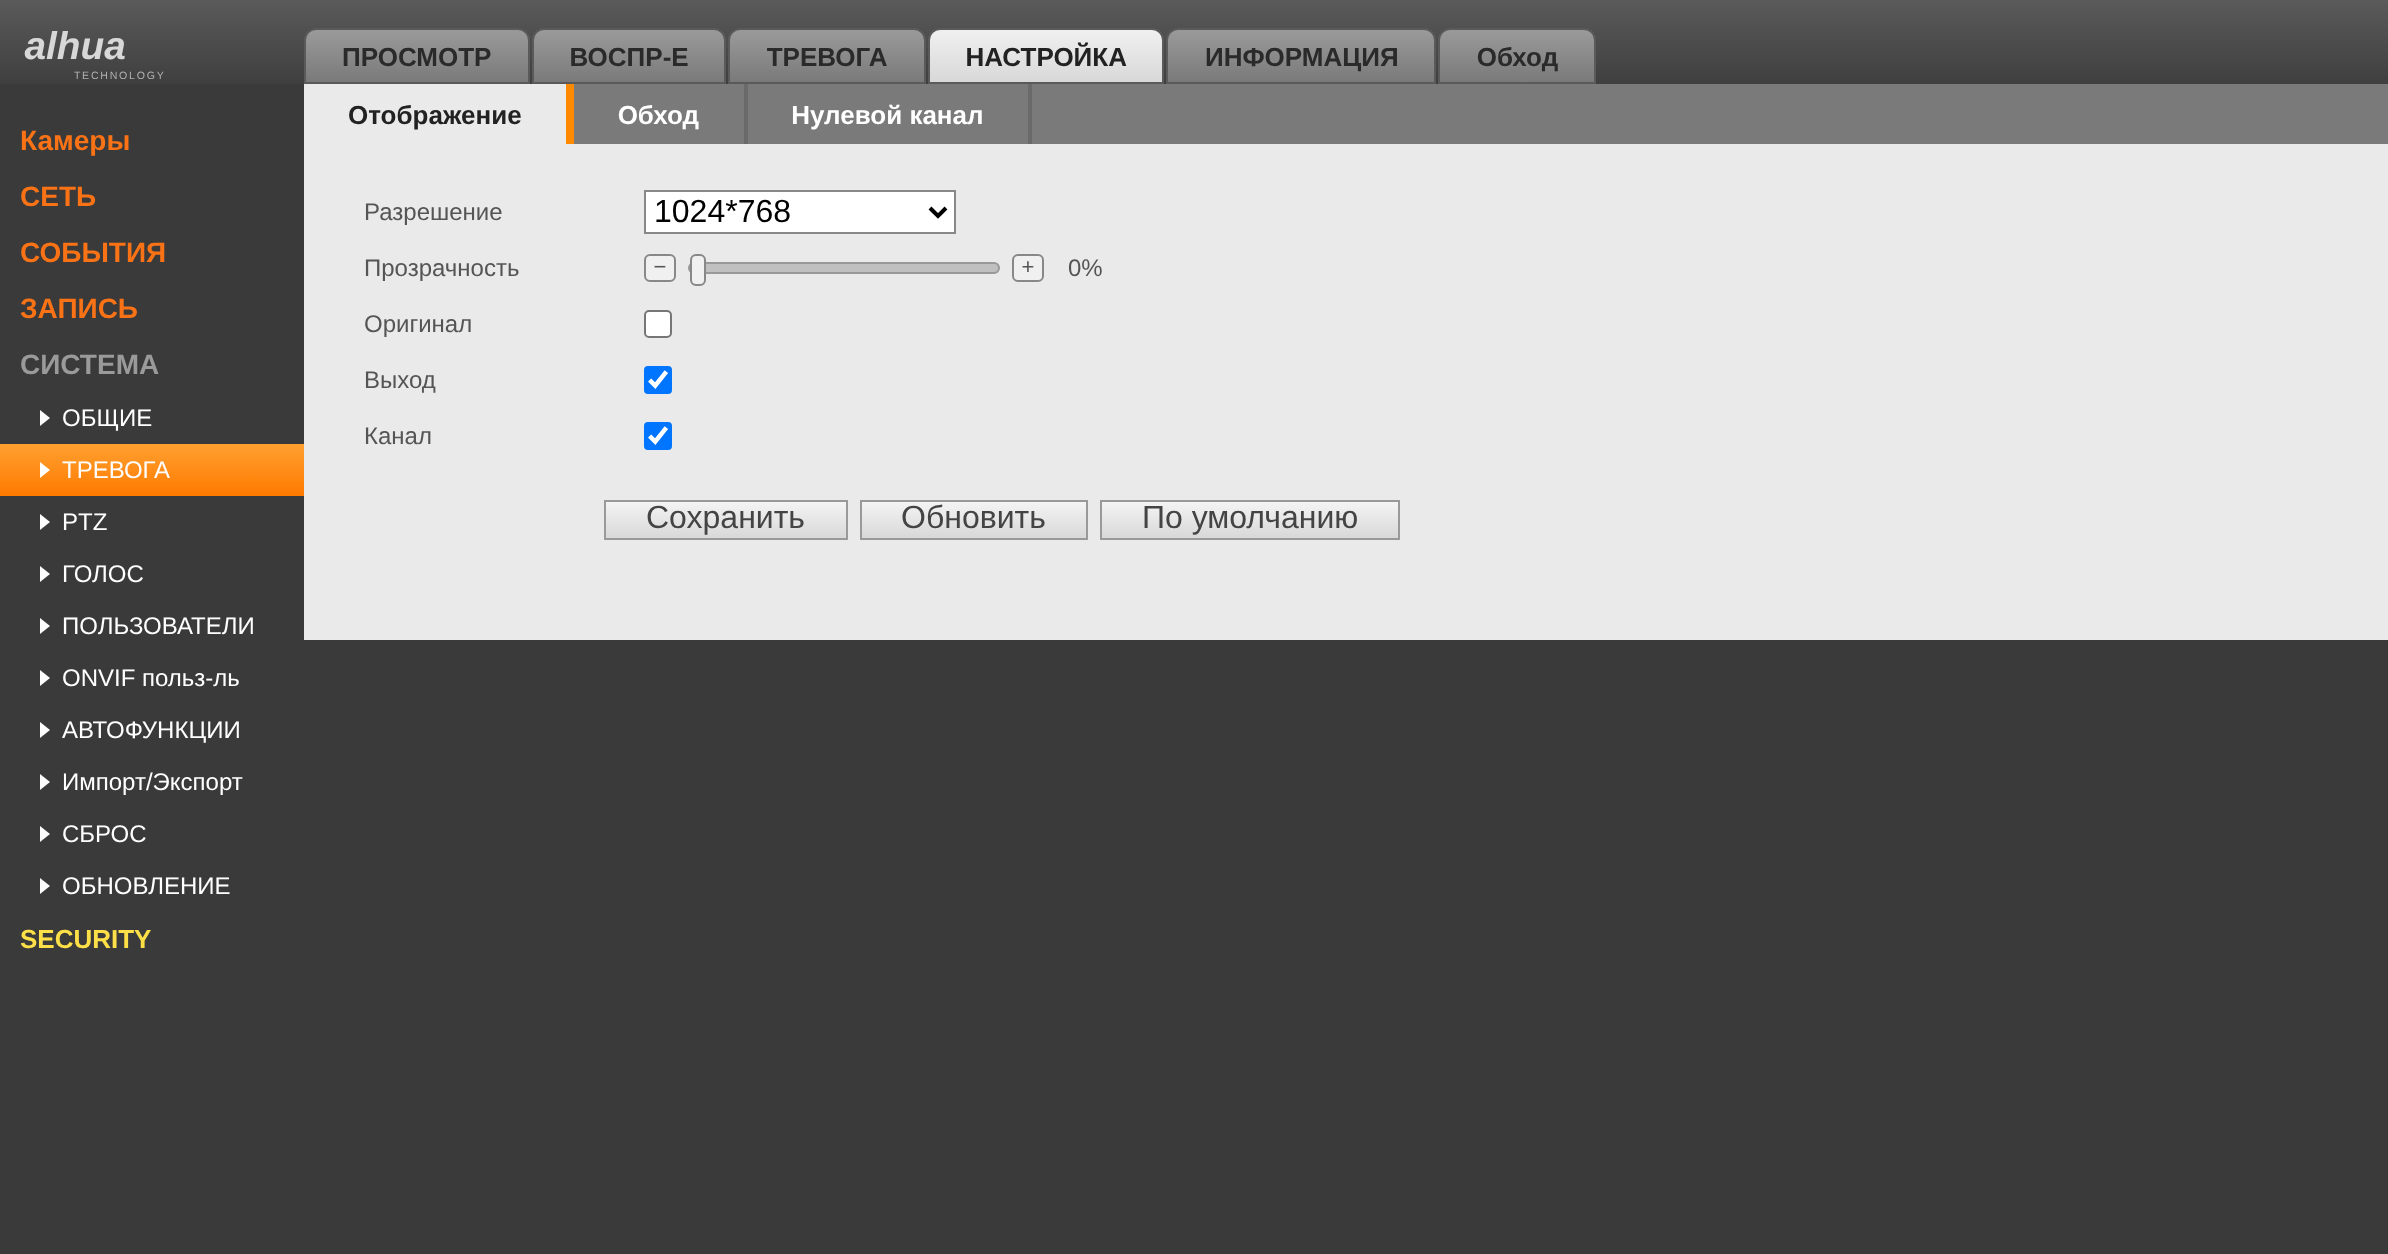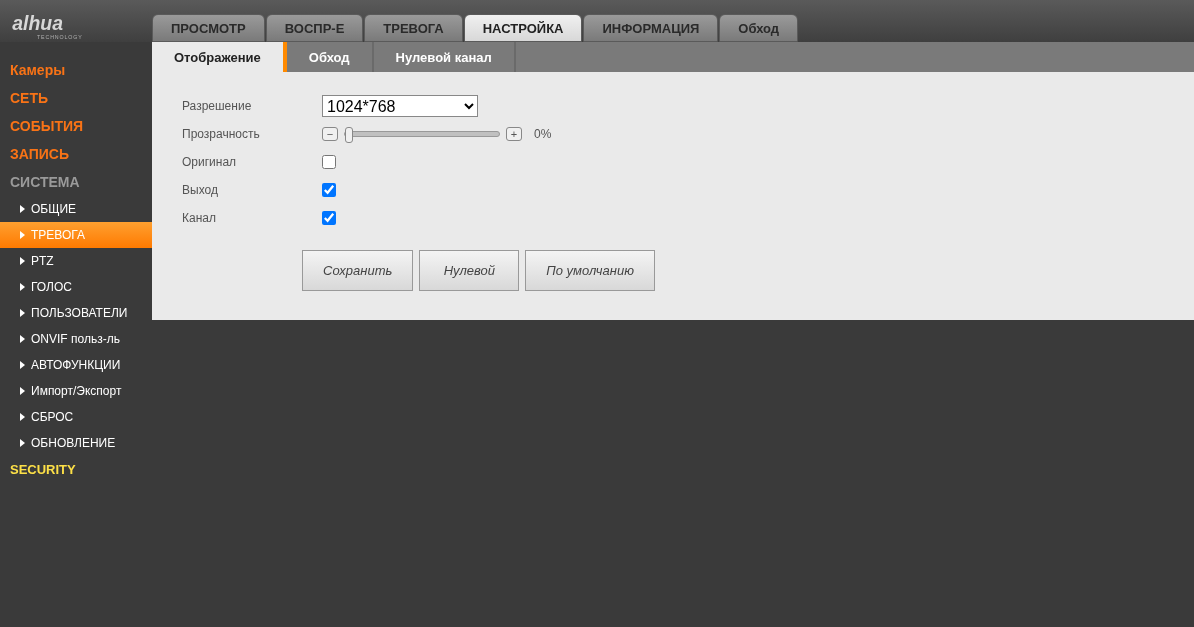--- a/index.html
+++ b/index.html
@@ -167,26 +167,25 @@
 input[type=checkbox] { width: 14px; height: 14px; cursor: pointer; }
 .btns {
   display: flex;
   gap: 6px;
   margin-top: 18px;
   margin-left: 120px;
 }
 .btn {
   background: linear-gradient(to bottom, #f4f4f4, #d8d8d8);
   border: 1px solid #999;
-  padding: 12px 20px;
-  font-size: 13px;
+  padding: 0 20px;
+  font-size: 16px;
   color: #444;
   cursor: pointer;
   min-width: 100px;
-  font-style: italic;
 }
 </style>
 </head>
 <body>
 
 <div class="header">
   <div class="logo">
     <svg viewBox="0 0 140 34" width="140">
       <text x="0" y="20" font-family="Arial" font-size="22" font-weight="bold" font-style="italic" fill="#d8d8d8">alhua</text>
       <text x="28" y="31" font-family="Arial" font-size="6" fill="#b0b0b0" letter-spacing="1">TECHNOLOGY</text>
@@ -286,19 +285,19 @@
 
       <div class="row">
         <div class="row-label">Канал</div>
         <div class="row-ctrl">
           <input type="checkbox" id="cb-channel" checked="" style="">
         </div>
       </div>
 
       <div class="btns">
         <button class="btn">Сохранить</button>
-        <button class="btn">Нулевой</button>
+        <button class="btn">Обновить</button>
         <button class="btn">По умолчанию</button>
       </div>
 
     </div>
   </div>
 </div>
 
 </body></html>

